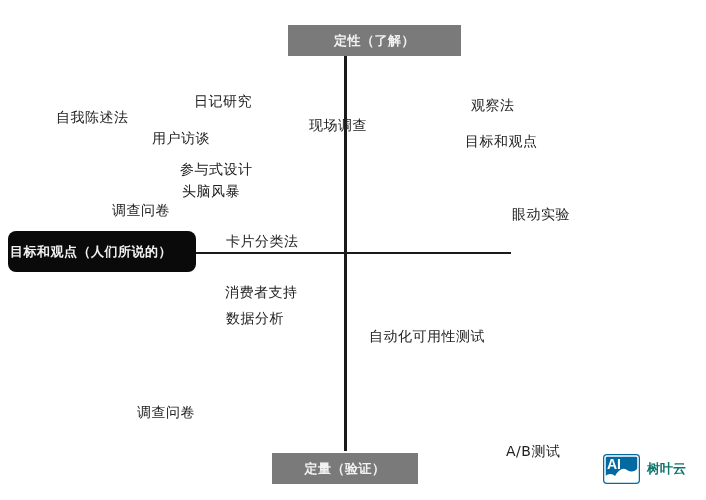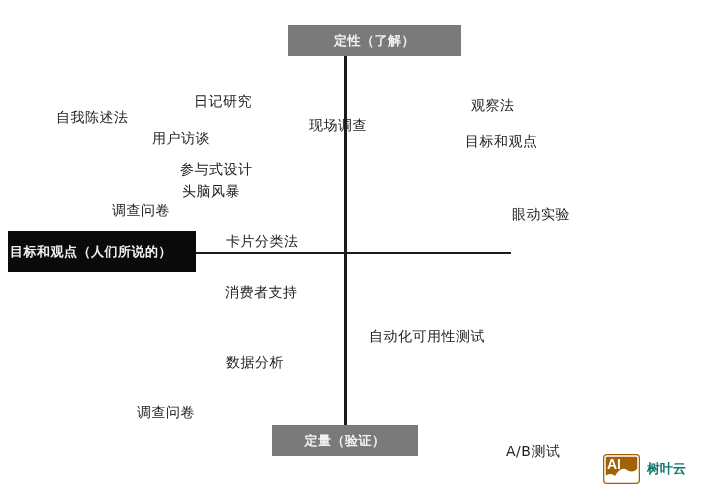--- a/index.html
+++ b/index.html
@@ -4,52 +4,52 @@
 <style>
   html, body { margin:0; padding:0; }
   body { width:706px; height:500px; background:#ffffff; position:relative; overflow:hidden;
          font-family:"DejaVu Sans", sans-serif; }
   .stage { position:absolute; left:0; top:0; width:706px; height:500px; }
   .axis-v { position:absolute; left:344px; top:55px; width:3px; height:396px; background:#1a1a1a; }
   .axis-h { position:absolute; left:196px; top:252px; width:315px; height:2px; background:#1a1a1a; }
   .box { position:absolute; display:flex; align-items:center; justify-content:center;
          font-weight:bold; font-size:13px; color:#f2f2f2; white-space:nowrap; letter-spacing:0.5px; }
   .box-gray { background:#7a7a7a; }
-  .box-black { background:#0a0a0a; }
+  .box-black { background:#0a0a0a;border-radius:8px; }
   .lbl { position:absolute; font-size:14px; font-weight:normal; color:#222; white-space:nowrap; letter-spacing:0.5px; }
   .logo { position:absolute; left:603px; top:454px; display:flex; align-items:center; }
-  .logo-mark { width:37px; height:30px; background:#a16207; border-radius:4px; position:relative; overflow:hidden; }
+  .logo-mark { width:37px; height:30px; background:#0369a1; border-radius:4px; position:relative; overflow:hidden; }
   .logo-mark .ai { position:absolute; left:4px; top:2px; color:#fff; font-weight:bold; font-size:14px; font-family:"Liberation Sans", sans-serif; }
   .logo-mark svg { position:absolute; left:0; top:0; }
   .logo-text { margin-left:7px; font-size:13px; font-weight:bold; color:#0f766e; }
 </style>
 </head>
 <body>
 
 <div class="stage">
   <div class="axis-v"></div>
   <div class="axis-h"></div>
 
   <div class="box box-gray" style="left:288px;top:25px;width:173px;height:31px;">定性（了解）</div>
-  <div class="box box-gray" style="left:272px;top:425px;width:146px;height:31px;">定量（验证）</div>
+  <div class="box box-gray" style="left:272px;top:453px;width:146px;height:31px;">定量（验证）</div>
   <div class="box box-black" style="left:8px;top:231px;width:188px;height:41px;justify-content:flex-start;padding-left:2px;box-sizing:border-box;">目标和观点（人们所说的）</div>
 
   <div class="lbl" style="left:194px;top:93px;">日记研究</div>
   <div class="lbl" style="left:56px;top:109px;">自我陈述法</div>
   <div class="lbl" style="left:152px;top:130px;">用户访谈</div>
   <div class="lbl" style="left:309px;top:117px;">现场调查</div>
   <div class="lbl" style="left:471px;top:97px;">观察法</div>
   <div class="lbl" style="left:465px;top:133px;">目标和观点</div>
   <div class="lbl" style="left:180px;top:161px;">参与式设计</div>
   <div class="lbl" style="left:182px;top:183px;">头脑风暴</div>
   <div class="lbl" style="left:112px;top:202px;">调查问卷</div>
   <div class="lbl" style="left:512px;top:206px;">眼动实验</div>
   <div class="lbl" style="left:226px;top:233px;">卡片分类法</div>
   <div class="lbl" style="left:225px;top:284px;">消费者支持</div>
-  <div class="lbl" style="left:226px;top:310px;margin-top:44px;">数据分析</div>
+  <div class="lbl" style="left:226px;top:310px;">数据分析</div>
   <div class="lbl" style="left:369px;top:328px;">自动化可用性测试</div>
   <div class="lbl" style="left:137px;top:404px;">调查问卷</div>
   <div class="lbl" style="left:506px;top:443px;">A/B测试</div>
 
   <div class="logo">
     <div class="logo-mark">
       <svg width="37" height="30" viewBox="0 0 37 30">
         <rect x="2" y="2" width="33" height="26" rx="2" fill="none" stroke="#ffffff" stroke-width="1.5"></rect>
         <path d="M2 28 L2 22 Q8 18 12 22 Q18 12 24 16 Q30 20 35 14 L35 28 Z" fill="#ffffff"></path>
       </svg>

